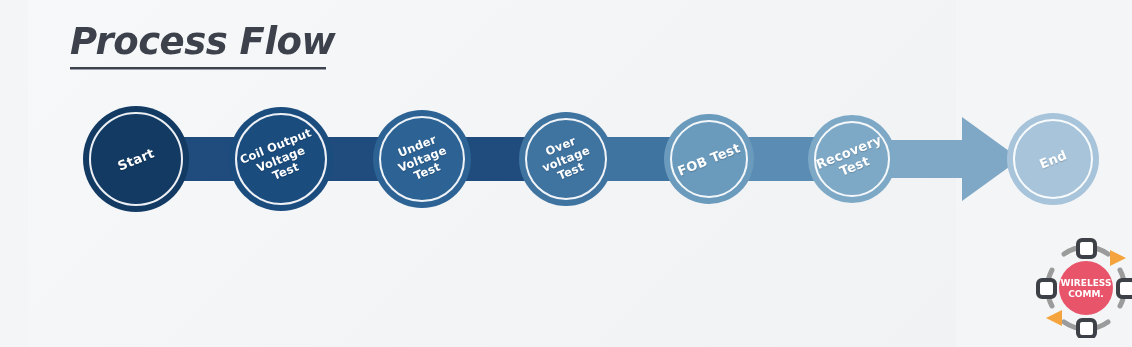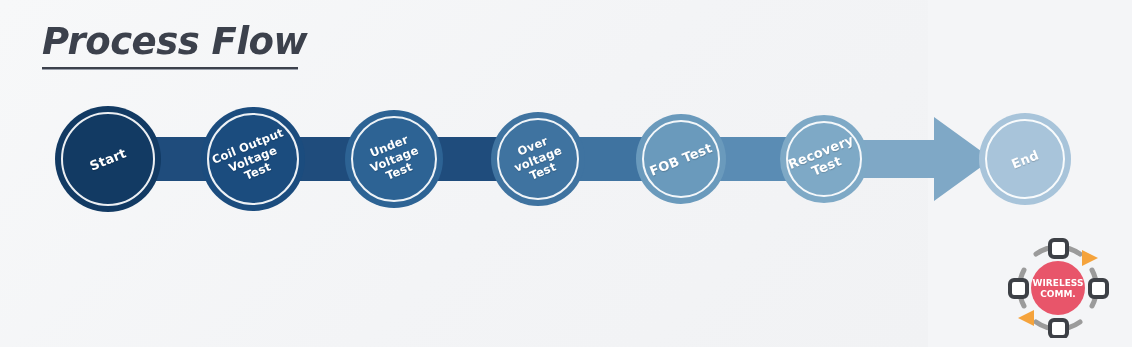--- a/index.html
+++ b/index.html
@@ -14,20 +14,21 @@
     font-family: "Liberation Sans", sans-serif;
     overflow: hidden;
     position: relative;
   }
 
   #canvas {
     position: relative;
     width: 928px;
     height: 347px;
     background: linear-gradient(135deg, #f7f8f9 0%, #f3f4f6 55%, #f1f2f4 100%);
+    margin-left: 28px;
   }
 
   
   .title-block {
     position: absolute;
     left: 42px;
     top: 20px;
     width: 420px;
   }
   .page-title {

